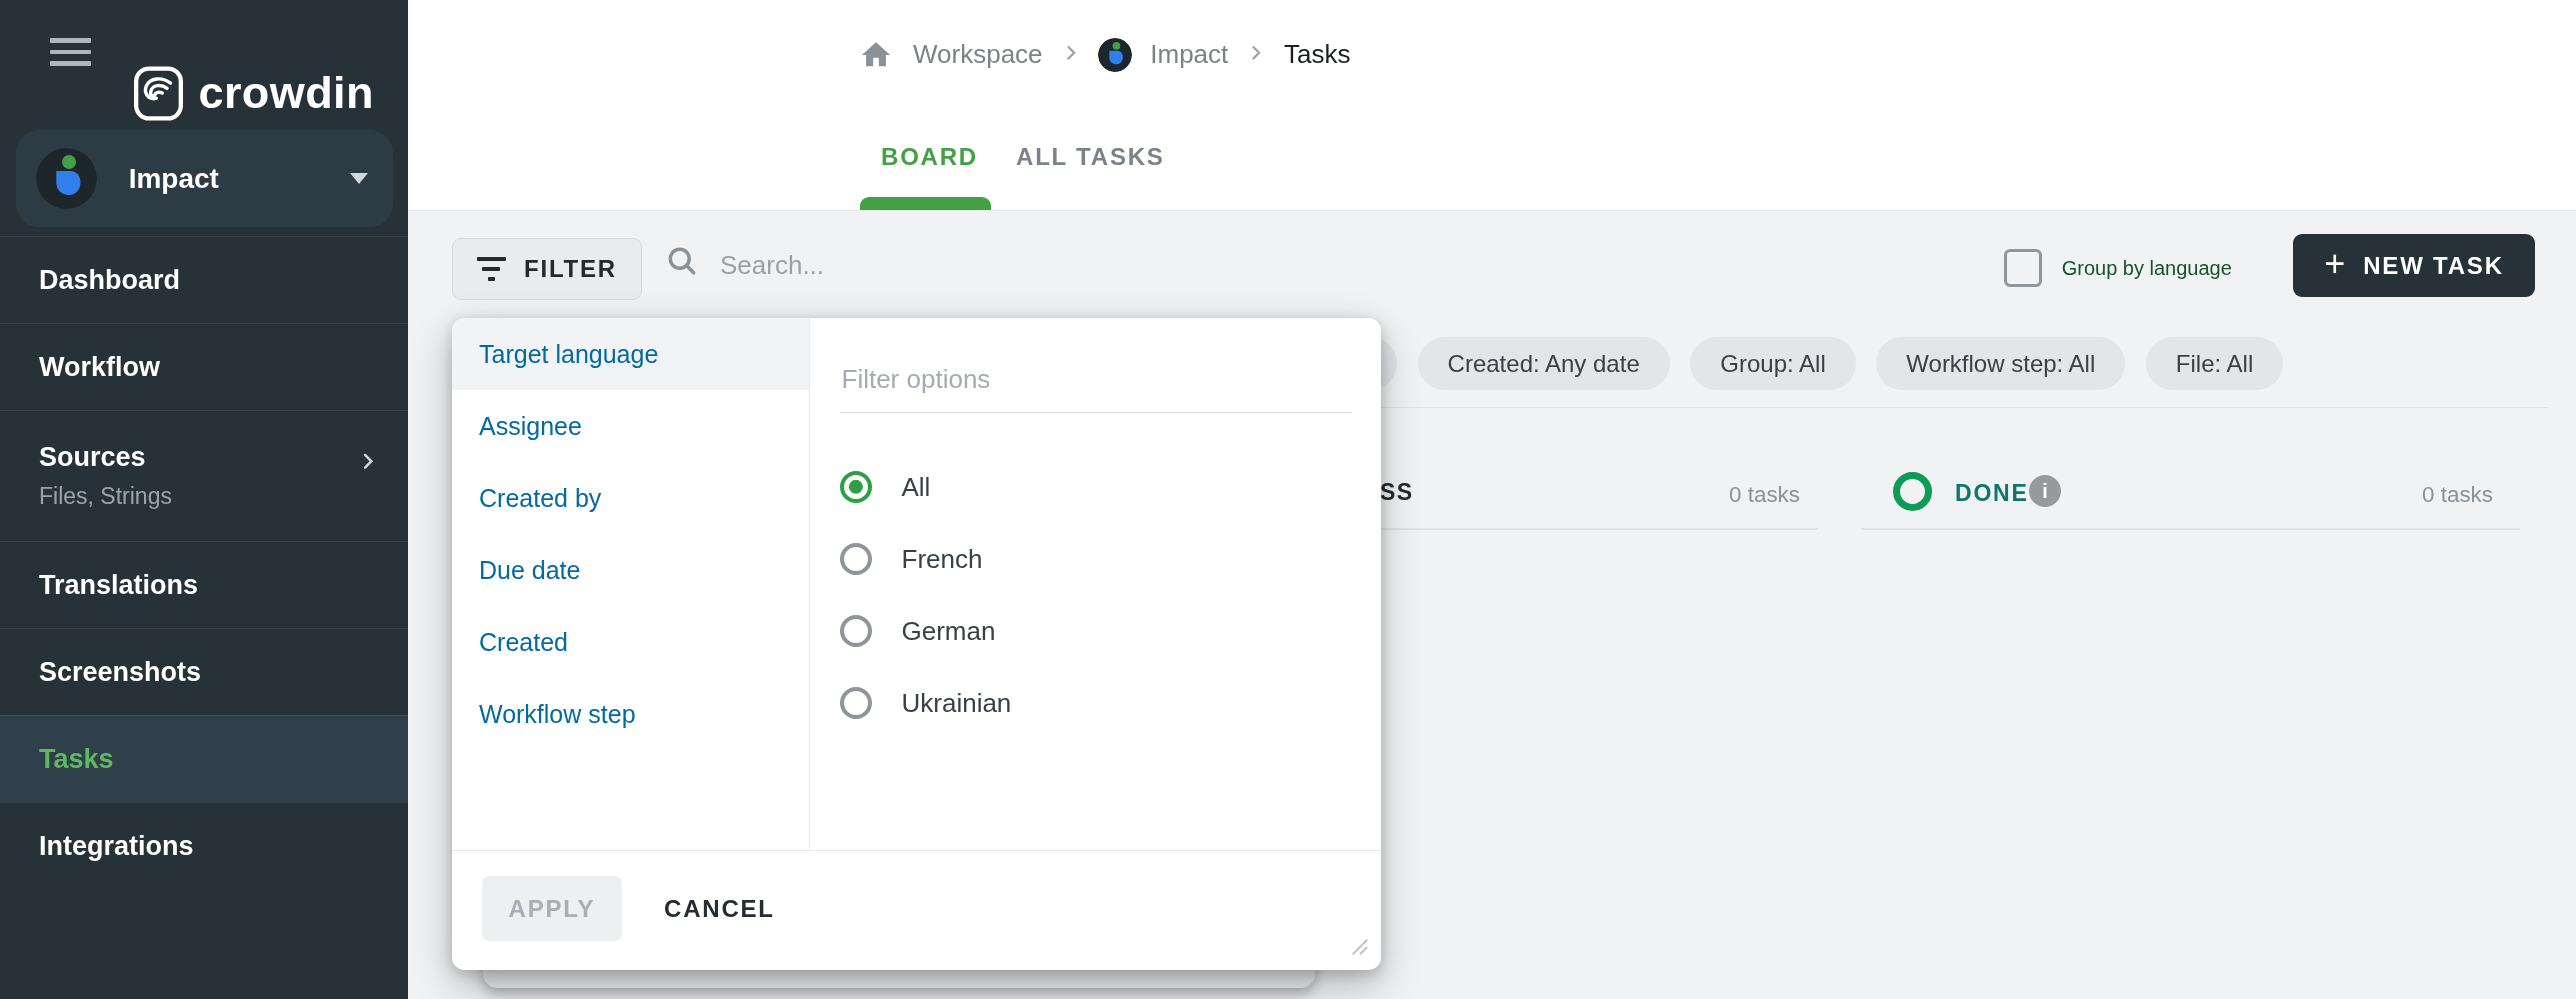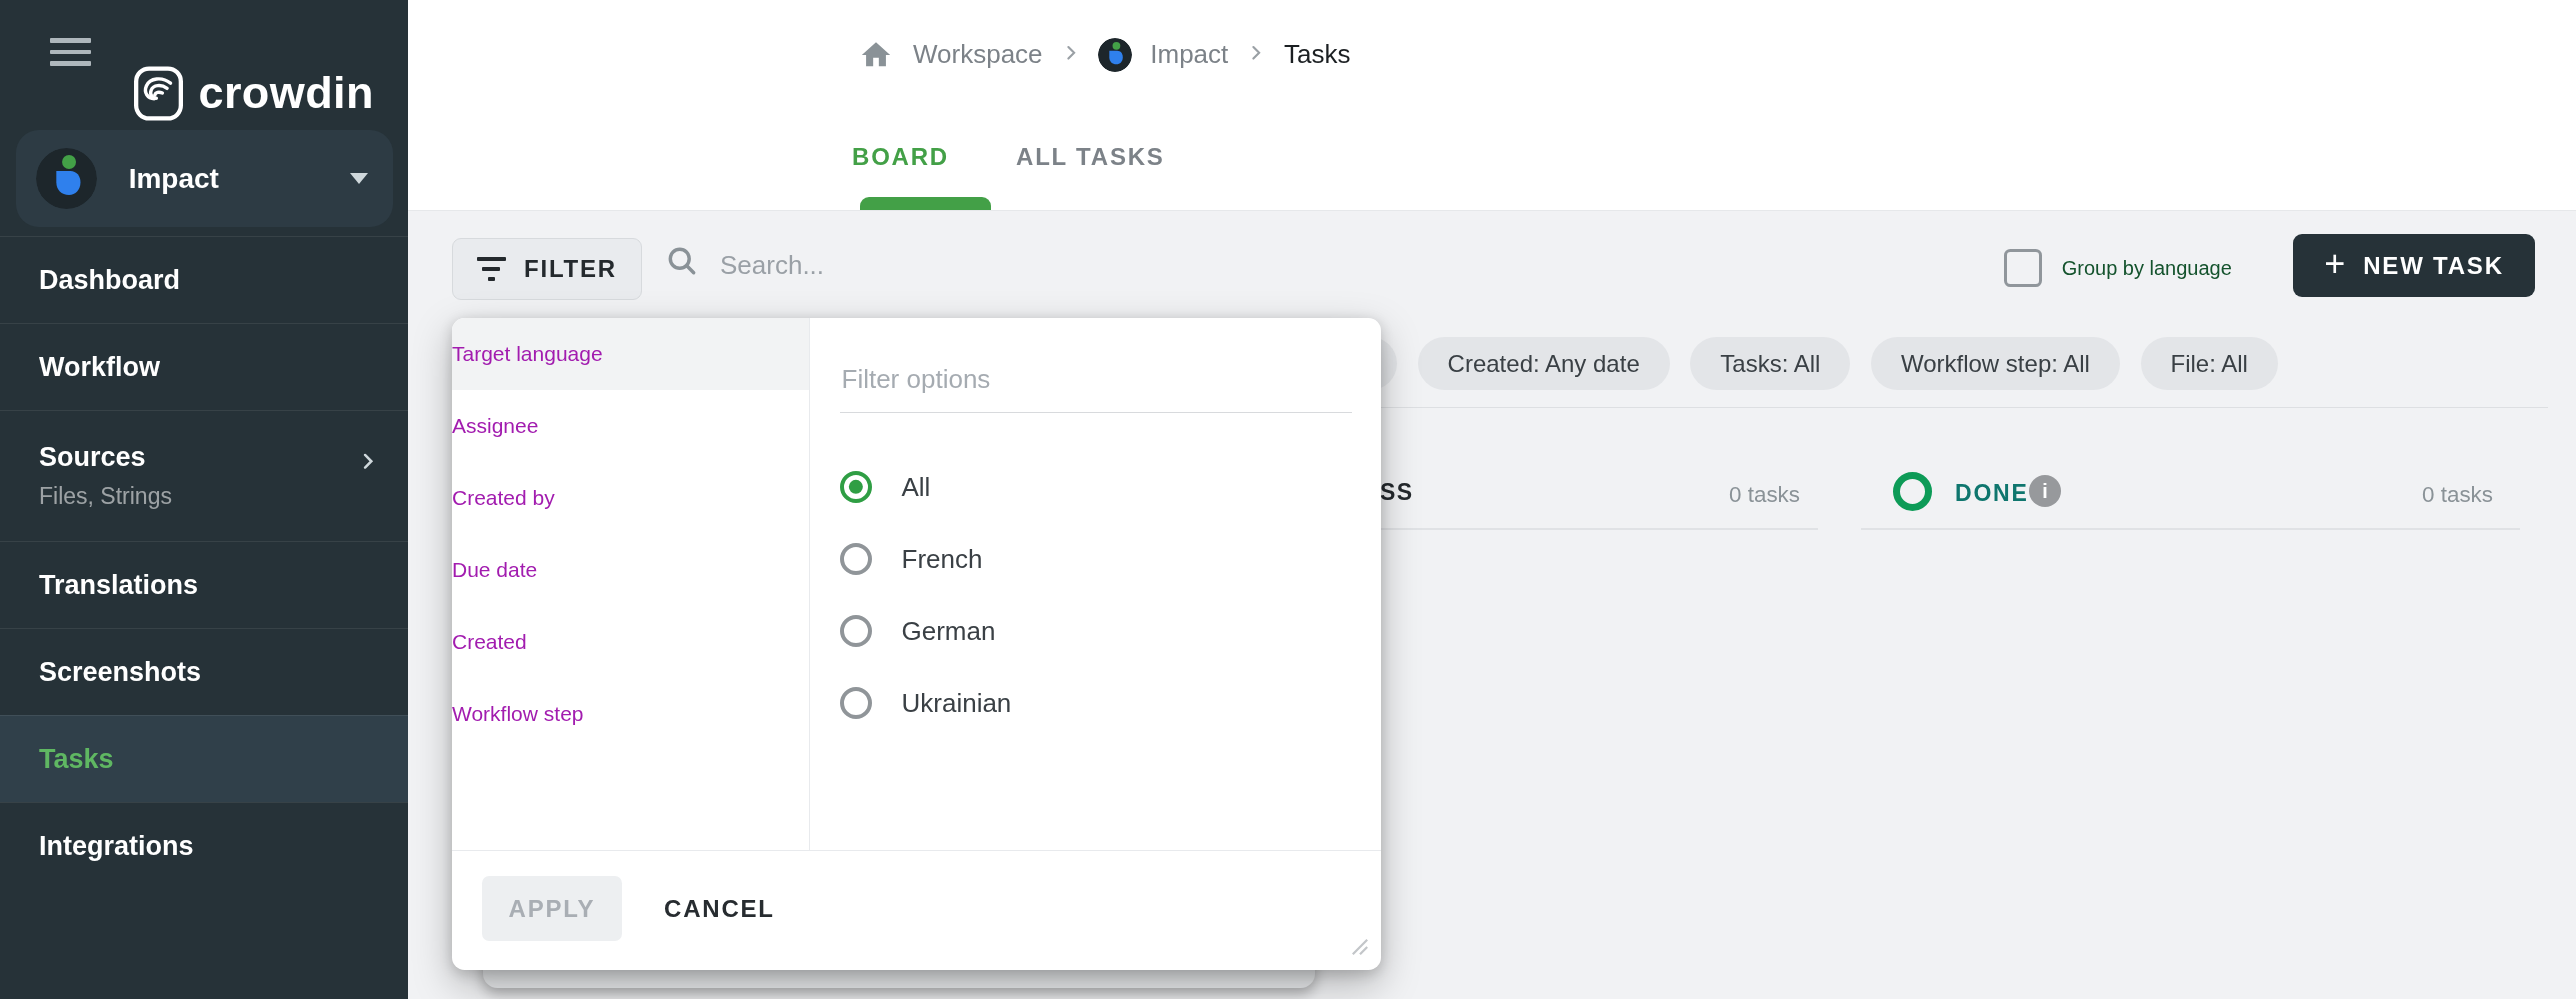--- a/index.html
+++ b/index.html
@@ -68,21 +68,21 @@
   .info-icon { position:absolute; left:2029px; top:475px; width:32px; height:32px; border-radius:50%; background:#97999c; color:#fff; font-size:19.7px; font-weight:700; display:flex; align-items:center; justify-content:center; cursor:pointer; }
   .count2 { position:absolute; left:2352px; top:482px; width:141px; text-align:right; font-size:22.4px; color:#8a9297; }
   .coldiv2 { position:absolute; left:1861px; top:528px; width:659px; height:1.8px; background:#e0e2e5; }
 
   
   .behind-panel { position:absolute; left:483px; top:903px; width:832px; height:85px; background:#e8eaec; border-radius:14.3px; box-shadow:0 5.4px 12.5px rgba(0,0,0,.28); z-index:25; }
 
   
   .popup { position:absolute; left:452px; top:318px; width:929px; height:652px; background:#fff; border-radius:12.5px; box-shadow:0 14.3px 39px rgba(0,0,0,.26), 0 3.6px 12.5px rgba(0,0,0,.16); z-index:30; }
   .popup-menu { position:absolute; left:0; top:0; width:358px; height:532px; border-right:0.9px solid #e8eaed; }
-  .menu-item { height:72px; display:flex; align-items:center; font-size:21px; color:#a21caf; cursor:pointer; }
+  .menu-item { height:72px; display:flex; align-items:center; padding-left:27px; font-size:25px; color:#0369a1; cursor:pointer; }
   .menu-item.active { background:#f2f3f4; }
   .menu-item:first-child { border-radius:12.5px 0 0 0; }
   .options { position:absolute; left:358px; top:0; right:0; height:532px; }
   .options-input-wrap { position:absolute; left:29.5px; right:29px; top:45px; border-bottom:1.8px solid #d8dadd; padding-bottom:16px; }
   .options-input { border:none; outline:none; width:100%; font-size:26px; color:#3a4045; background:transparent; font-family:"Liberation Sans",sans-serif; }
   .options-input::placeholder { color:#a5abb1; }
   .radio-list { position:absolute; left:29.5px; top:133px; right:18px; }
   .radio-row { height:72px; display:flex; align-items:center; gap:30px; cursor:pointer; }
   .radio { width:32px; height:32px; border-radius:50%; border:4.5px solid #909599; flex:none; position:relative; }
   .radio.selected { border-color:#2f9e44; }
@@ -130,21 +130,21 @@
     <div class="top-icons">
       <span class="icon-btn">
         <svg width="38" height="38" viewBox="0 0 24 24" fill="none">
             <circle cx="10.5" cy="10.5" r="6.3" stroke="#8a9297" stroke-width="2.3"></circle>
             <path d="M15.2 15.2l4.6 4.6" stroke="#8a9297" stroke-width="2.3" stroke-linecap="round"></path>
           </svg>
       </span>
 
     </div>
 
-    <div class="tab active" style="left:444px; width:131px; ">BOARD</div>
+    <div class="tab active" style="left:456px; width:131px; text-align:center;">BOARD</div>
     <div class="tab inactive" style="left:608px;">ALL TASKS</div>
     <div class="tab-underline"></div>
   </div>
 
   <div class="filter-btn">
     <span class="filter-glyph">
       <i style="width:29px"></i>
         <i style="width:18px"></i>
         <i style="width:7.2px"></i>
     </span>
@@ -167,21 +167,21 @@
   </div>
 
   <div class="new-task-btn">
     <span class="new-task-plus">+</span>
     <span class="new-task-label">NEW TASK</span>
   </div>
 
   <div class="chips">
     <span class="chip fragment"></span>
     <span class="chip">Created: Any date</span>
-    <span class="chip">Tasks: All</span>
+    <span class="chip">Group: All</span>
     <span class="chip">Workflow step: All</span>
     <span class="chip">File: All</span>
   </div>
   <div class="chips-divider"></div>
 
   <div class="colhead-partial">SS</div>
   <div class="count1">0 tasks</div>
   <div class="coldiv1"></div>
 
   <div class="done-ring"></div>

